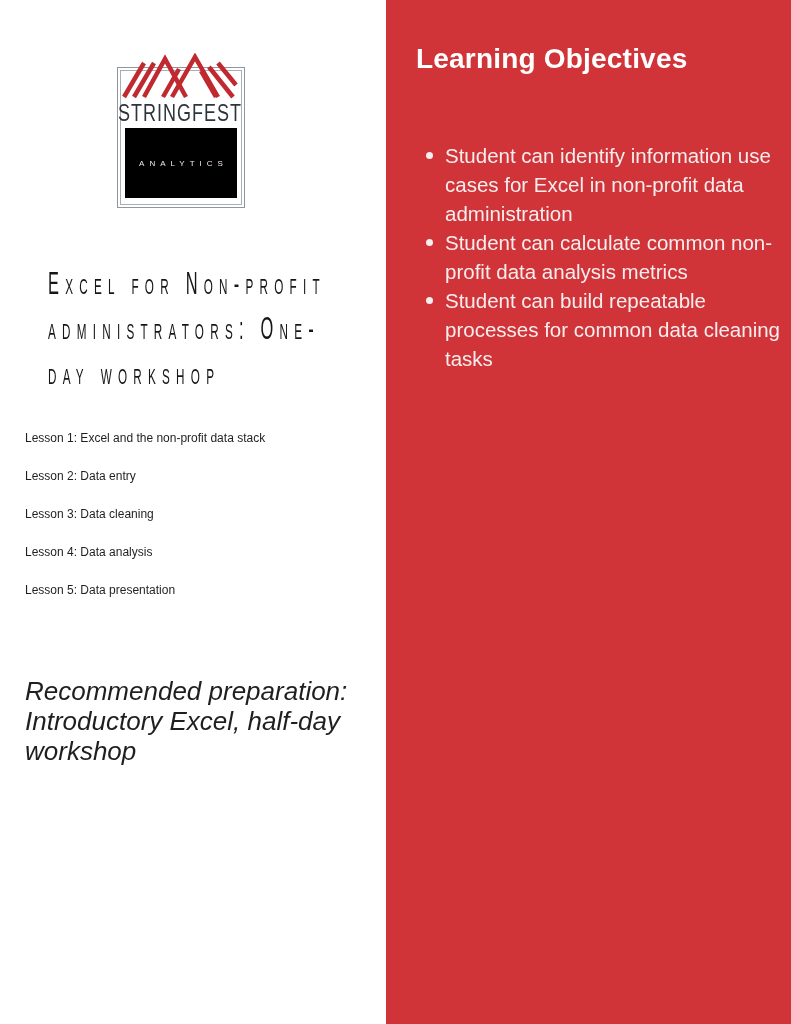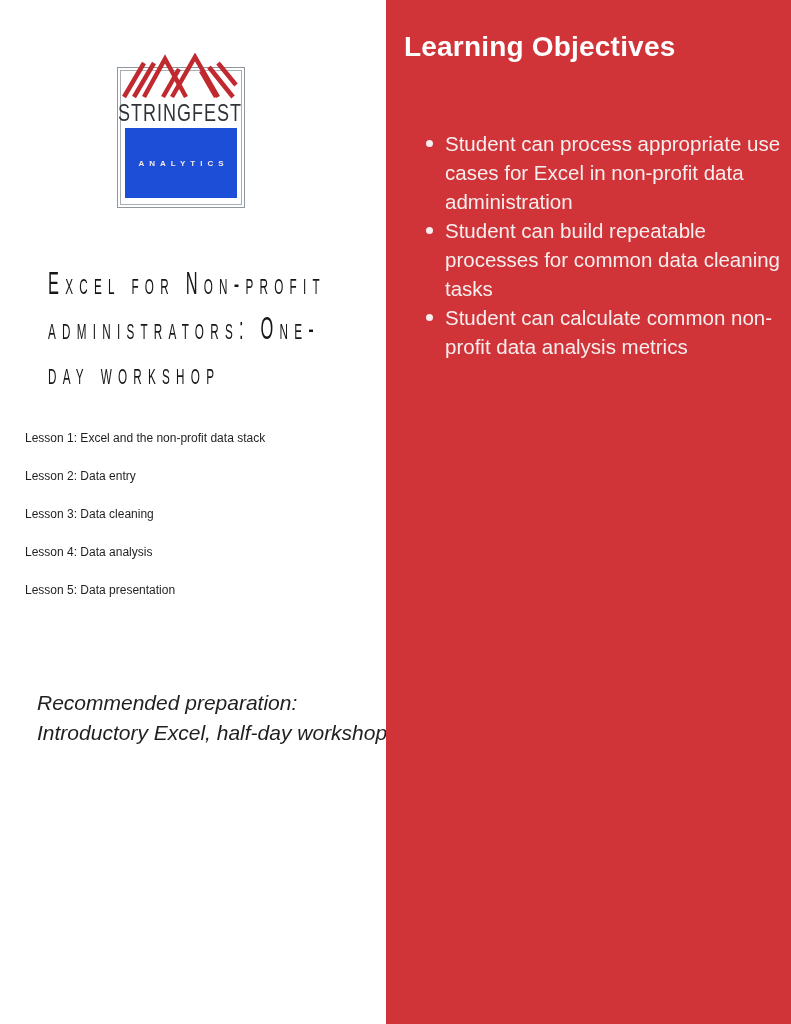--- a/index.html
+++ b/index.html
@@ -15,49 +15,49 @@
   .logo-frame { position:absolute; left:0; right:0; top:15px; bottom:0; border:1px solid #8F969C; }
   .logo-frame-inner { position:absolute; left:2px; right:2px; top:2px; bottom:2px; border:1px solid #A8AEB4; }
   .zigzag { position:absolute; left:4px; top:1px; width:118px; height:46px; z-index:3; }
   .logo-name {
     position:absolute; top:48px; left:0; width:126px; text-align:center;
     font-size:18px; letter-spacing:1px; color:#2F343A; white-space:nowrap;
     transform:scaleY(1.3); transform-origin:50% 0; z-index:2;
   }
   .logo-red {
     position:absolute; left:8px; right:8px; top:76px; bottom:10px;
-    background:#1d4ed8; z-index:2; display:flex; align-items:center; justify-content:center;font-weight:bold;
+    background:#000000; z-index:2; display:flex; align-items:center; justify-content:center;
   }
   .logo-red span { font-size:8px; letter-spacing:5px; padding-left:5px; color:#F5E9E9; }
 
   .course-title {
     position:absolute; left:48px; top:261px; width:470px;
     font-variant:small-caps; font-size:21px; line-height:30px; letter-spacing:8px;
     color:#151618; white-space:nowrap;
     transform:scale(0.78, 1.5); transform-origin:0 0;
   }
 
   .lessons {
     position:absolute; left:25px; top:423px; width:355px;
     font-size:12px; line-height:30px; color:#1E1F21;
   }
   .lesson { margin:0 0 8px 0; }
 
   .prep {
-    position:absolute; left:25px; top:676px; width:355px; margin:12px;
-    font-size:21px; line-height:30px; font-style:italic; color:#1E1F21;
+    position:absolute; left:25px; top:676px; width:355px; margin:0;
+    font-size:26px; line-height:30px; font-style:italic; color:#1E1F21;
   }
 
   
   .right-panel {
     position:absolute; left:386px; top:0; width:405px; height:1024px;
     background:#D03338; box-sizing:border-box; padding:30px 14px 0 18px;
   }
   .obj-heading {
-    margin:0; font-size:28px; line-height:34px; font-weight:bold;
+    margin:12px; font-size:28px; line-height:34px; font-weight:bold;
     color:#FFFFFF; letter-spacing:0.2px;
   }
   .obj-list { list-style:none; margin:65px 0 0 0; padding:0 0 0 21px; }
   .obj-item {
     position:relative; padding-left:20px; width:340px;
     font-size:20.5px; line-height:29px; color:#F6EEEE;
   }
   .obj-item::before {
     content:""; position:absolute; left:1px; top:11px;
     width:7px; height:7px; border-radius:50%; background:#F6EEEE;
@@ -110,23 +110,23 @@
       </div>
 
     <p class="prep">Recommended preparation: Introductory Excel, half-day workshop</p>
 
   </div>
 
   <div class="right-panel">
     <h1 class="obj-heading">Learning Objectives</h1>
     <ul class="obj-list">
 
-        <li class="obj-item">Student can process appropriate use cases for Excel in non-profit data administration</li>
+        <li class="obj-item">Student can identify information use cases for Excel in non-profit data administration</li>
 
 
+        <li class="obj-item">Student can calculate common non-profit data analysis metrics</li>
+
         <li class="obj-item">Student can build repeatable processes for common data cleaning tasks</li>
-
-        <li class="obj-item">Student can calculate common non-profit data analysis metrics</li>
 
       </ul>
   </div>
 
 </div>
 
 </body></html>

